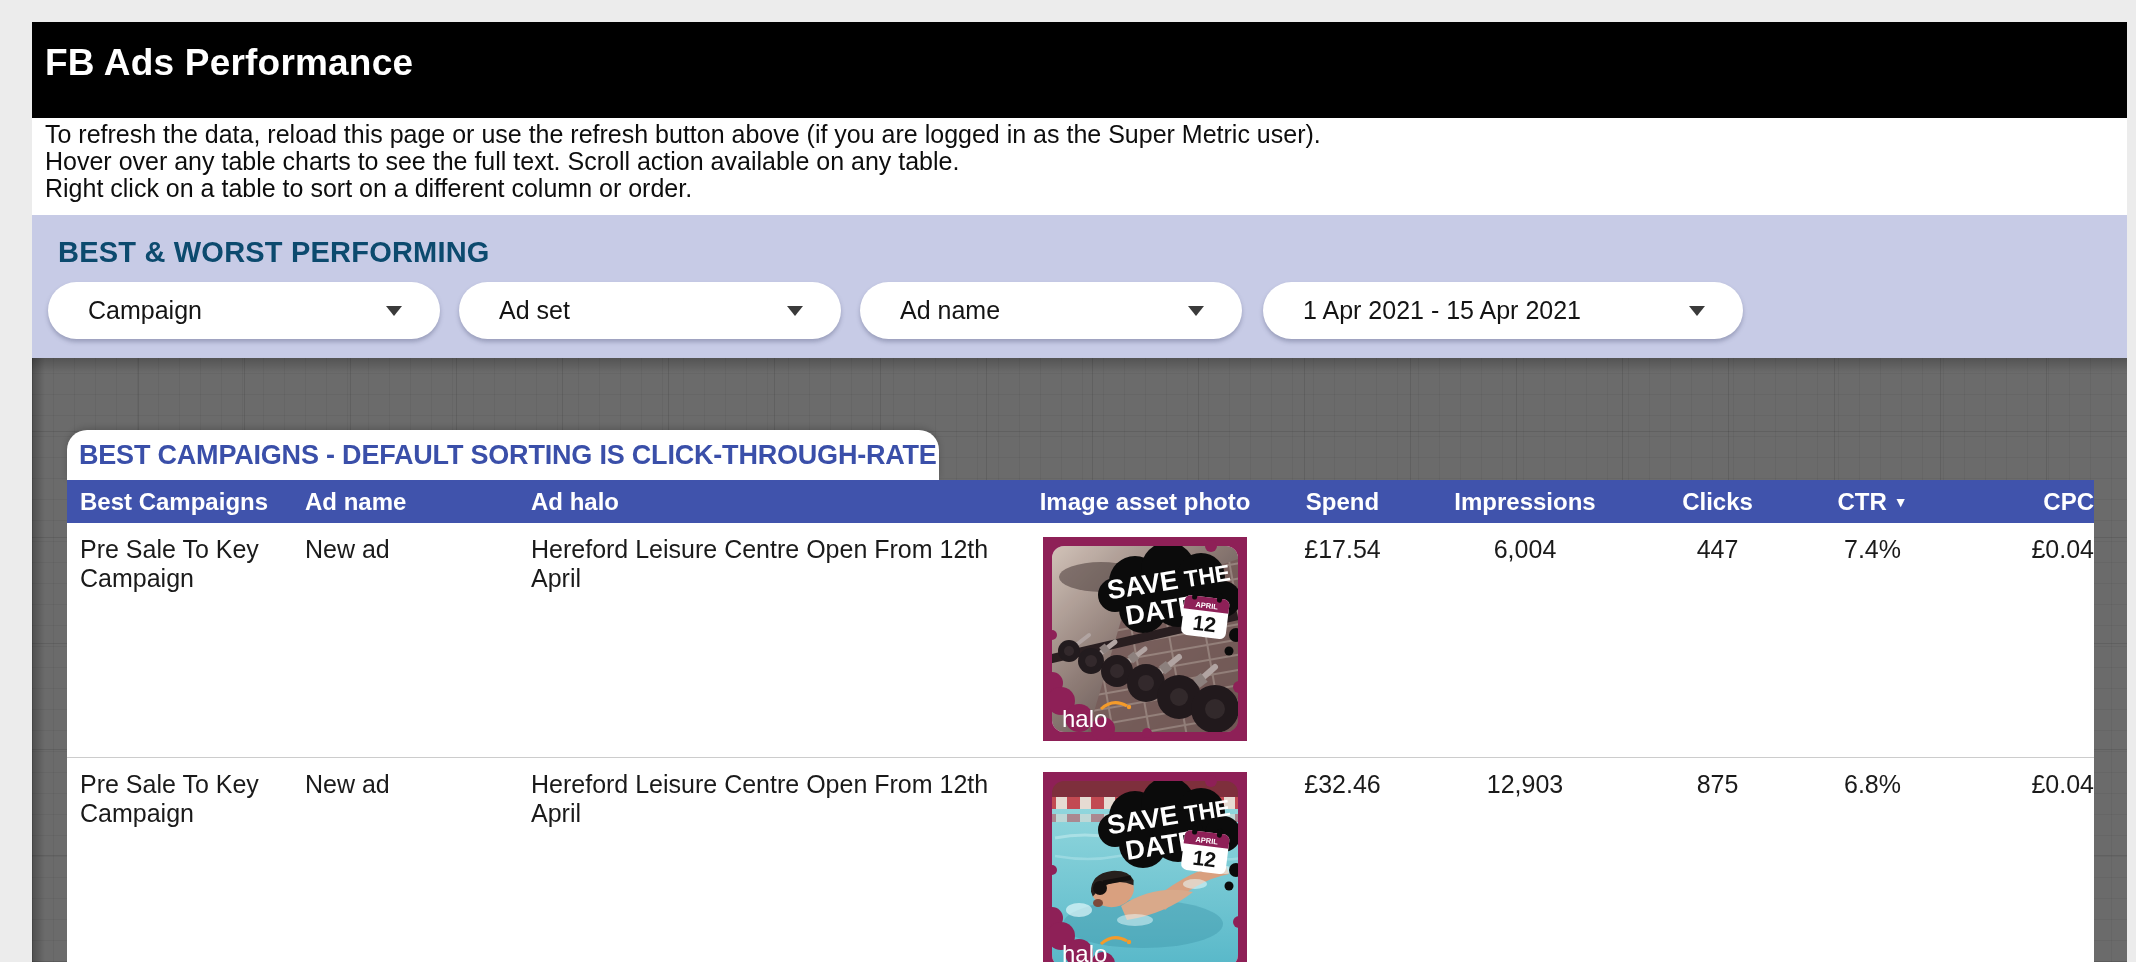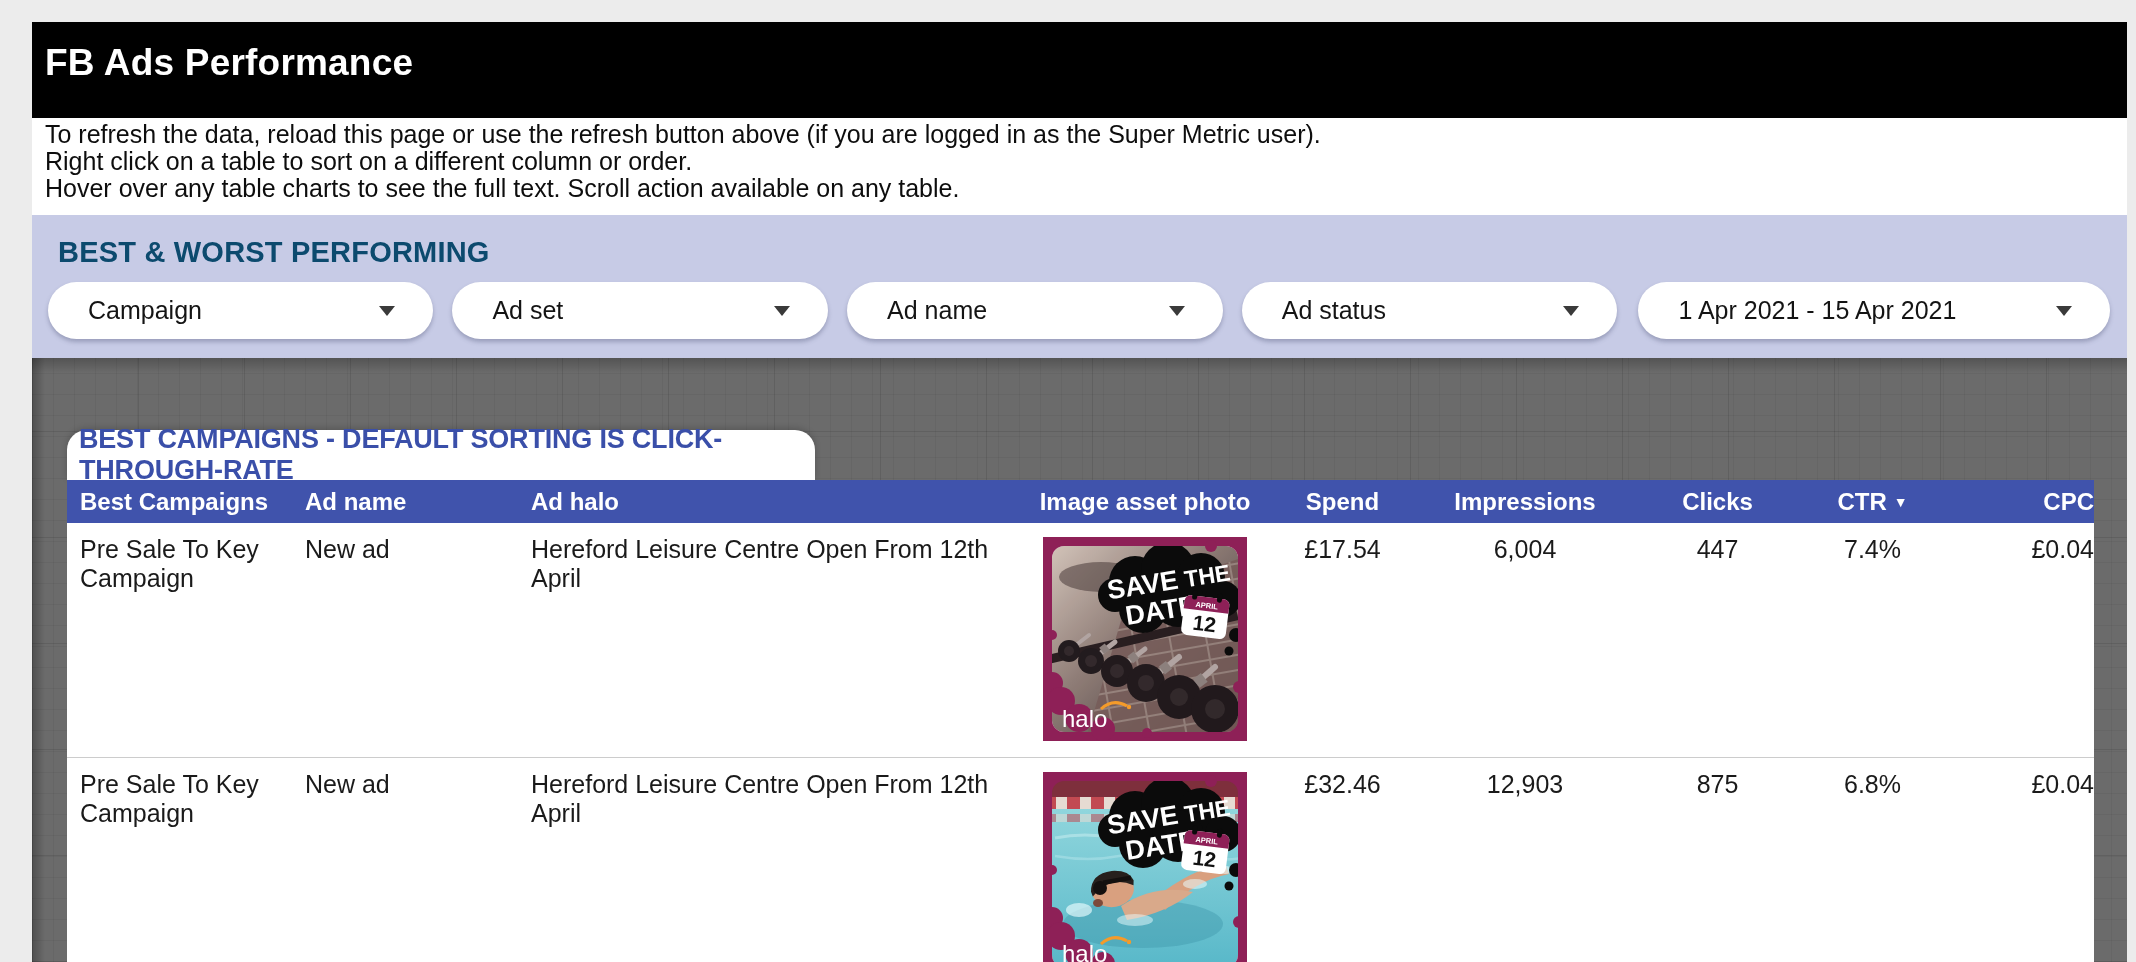--- a/index.html
+++ b/index.html
@@ -47,21 +47,21 @@
     background-image:
       linear-gradient(rgba(0,0,0,.22), rgba(0,0,0,0) 15px),
       linear-gradient(90deg, rgba(0,0,0,.26), rgba(0,0,0,0) 13px),
       repeating-linear-gradient(0deg, rgba(0,0,0,.10) 0 1px, transparent 1px 106px),
       repeating-linear-gradient(90deg, rgba(0,0,0,.10) 0 1px, transparent 1px 106px),
       repeating-linear-gradient(0deg, rgba(0,0,0,.05) 0 1px, transparent 1px 21px),
       repeating-linear-gradient(90deg, rgba(0,0,0,.05) 0 1px, transparent 1px 21px);
   }
   .card { position:absolute; left:35px; top:72px; width:2027px; }
   .tab {
-    width:748px; height:50px; background:#fff; border-radius:20px 20px 0 0;
+    width:872px; height:50px; background:#fff; border-radius:20px 20px 0 0;
     display:flex; align-items:center; padding-left:12px;
     box-shadow:0 -2px 6px rgba(0,0,0,.18);
   }
   .tab span { color:#3a4fa9; font-size:27px; font-weight:bold; letter-spacing:-.2px; }
   .thead { display:flex; height:43px; background:#4053ac; align-items:center; }
   .th { color:#fff; font-size:24px; font-weight:bold; }
   .trow { display:flex; background:#fff; align-items:flex-start; }
   .trow.r1 { height:234px; }
   .trow.r2 { height:230px; border-top:1px solid #cccccc; }
   .td { font-size:25px; color:#1a1a1a; line-height:29px; padding-top:12px; }
@@ -83,41 +83,37 @@
 <body>
 
 <div class="window">
 
   <header class="titlebar">
     <h1>FB Ads Performance</h1>
   </header>
 
   <section class="instructions">
     <p>To refresh the data, reload this page or use the refresh button above (if you are logged in as the Super Metric user).</p>
+    <p>Hover over any table charts to see the full text. Scroll action available on any table.</p>
     <p>Right click on a table to sort on a different column or order.</p>
-    <p>Hover over any table charts to see the full text. Scroll action available on any table.</p>
   </section>
 
   <section class="filterbar">
     <h2>BEST &amp; WORST PERFORMING</h2>
     <div class="pills">
       <div class="pill w1">
         <span>Campaign</span>
         <span class="chev"></span>
       </div>
       <div class="pill w2">
         <span>Ad set</span>
         <span class="chev"></span>
       </div>
       <div class="pill w2">
         <span>Ad name</span>
-        <span class="chev"></span>
-      </div>
-      <div class="pill w2">
-        <span>Ad status</span>
         <span class="chev"></span>
       </div>
       <div class="pill w5">
         <span>1 Apr 2021 - 15 Apr 2021</span>
         <span class="chev"></span>
       </div>
     </div>
   </section>
 
   <section class="canvas">

